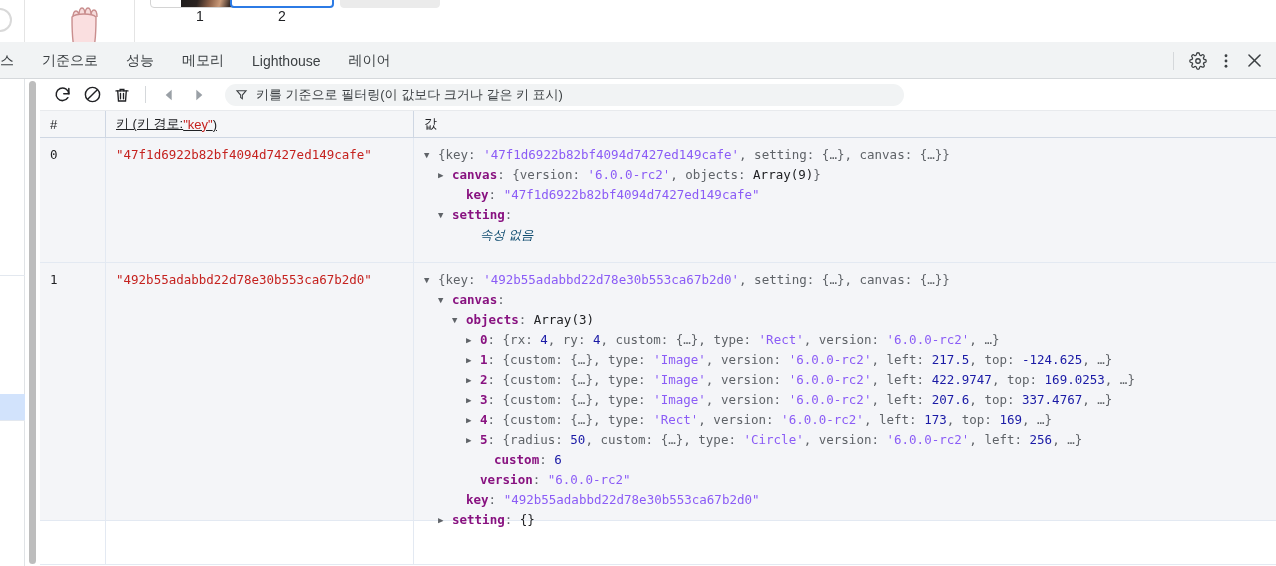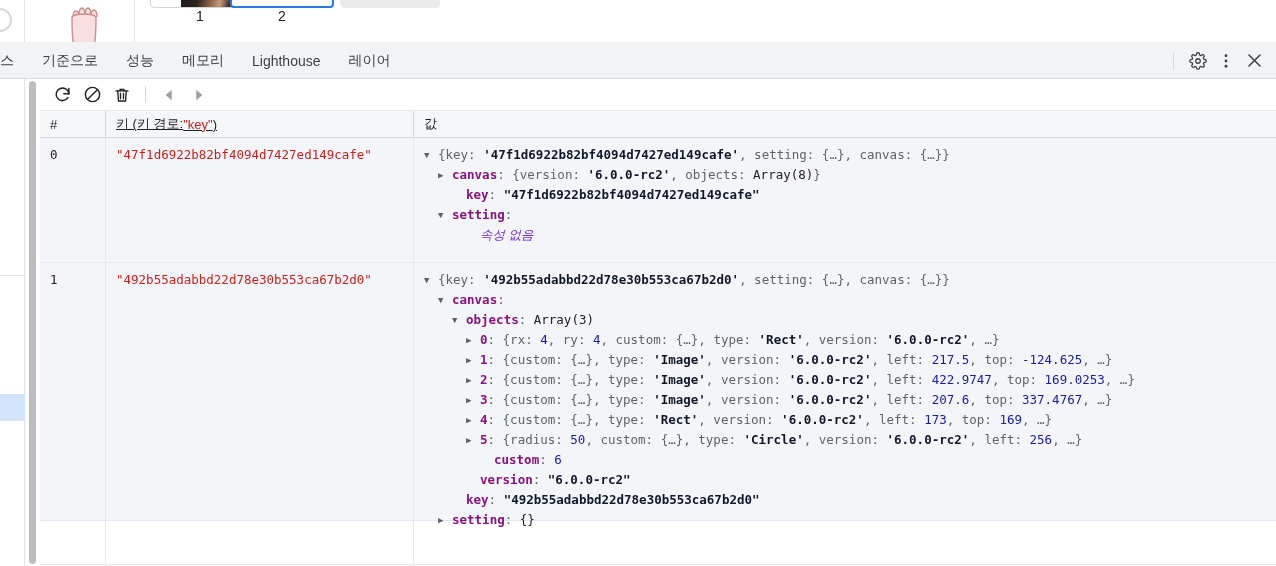--- a/index.html
+++ b/index.html
@@ -166,24 +166,24 @@
   .tw { width: 14px; flex: none; color: #5f6368; font-size: 9px; line-height: 20px; }
   .tw.open::before  { content: "\25BC"; }
   .tw.closed::before{ content: "\25B6"; }
   .ind1 { padding-left: 14px; }
   .ind2 { padding-left: 28px; }
   .ind3 { padding-left: 42px; }
   .ind4 { padding-left: 56px; }
 
   .k-prop   { color: #881280; font-weight: bold; }
   .k-dim    { color: #5f6368; }
-  .k-str    { color: #0f172a; font-weight: bold; }
+  .k-str    { color: #8b5cf6; }
   .k-num    { color: #1a1aa6; }
   .k-plain  { color: #202124; }
-  .k-none   { color: #6d28d9; font-style: italic; font-family: "Liberation Sans", sans-serif; font-size: 12.5px; }
+  .k-none   { color: #0c4a6e; font-style: italic; font-family: "Liberation Sans", sans-serif; font-size: 12.5px; }
 </style>
 </head>
 <body>
 
 <div class="page-strip">
   <div class="page-strip-left">
     <div class="arc"></div>
   </div>
   <div class="glove-cell">
     <svg class="glove" viewBox="0 0 46 46">
@@ -284,20 +284,26 @@
       <div class="tb-sep"></div>
       <div class="tb-btn" title="이전 페이지">
         <svg width="16" height="16" viewBox="0 0 24 24" fill="#9aa0a6">
             <path d="M16 4 L7 12 L16 20 Z"></path>
           </svg>
       </div>
       <div class="tb-btn" title="다음 페이지">
         <svg width="16" height="16" viewBox="0 0 24 24" fill="#9aa0a6">
             <path d="M8 4 L17 12 L8 20 Z"></path>
           </svg>
+      </div>
+      <div class="filter-box">
+        <svg width="13" height="13" viewBox="0 0 24 24" fill="none" stroke="#3c4043" stroke-width="1.9">
+          <path d="M3.5 5 H20.5 L13.6 13 V20 L10.4 17.6 V13 Z"></path>
+        </svg>
+        <span class="filter-ph">키를 기준으로 필터링(이 값보다 크거나 같은 키 표시)</span>
       </div>
     </div>
 
     <div class="grid">
       <div class="grid-head">
         <div class="gh c-idx">#</div>
         <div class="gh c-key">
           <span>키 (키 경로: </span>
             <span class="keypath">"key"</span>
             <span>)</span>
@@ -308,21 +314,21 @@
           <div class="row even row0">
             <div class="cell c-idx">0</div>
             <div class="cell c-key">"47f1d6922b82bf4094d7427ed149cafe"</div>
             <div class="cell c-val">
               <div class="tl">
                 <span class="tw open"></span>
                 <span><span class="k-dim">{</span><span class="k-dim">key</span><span class="k-dim">: </span><span class="k-str">'47f1d6922b82bf4094d7427ed149cafe'</span><span class="k-dim">, </span><span class="k-dim">setting</span><span class="k-dim">: </span><span class="k-dim">{…}</span><span class="k-dim">, </span><span class="k-dim">canvas</span><span class="k-dim">: </span><span class="k-dim">{…}</span><span class="k-dim">}</span></span>
               </div>
               <div class="tl ind1">
                 <span class="tw closed"></span>
-                <span><span class="k-prop">canvas</span><span class="k-dim">: {</span><span class="k-dim">version</span><span class="k-dim">: </span><span class="k-str">'6.0.0-rc2'</span><span class="k-dim">, </span><span class="k-dim">objects</span><span class="k-dim">: </span><span class="k-plain">Array(8)</span><span class="k-dim">}</span></span>
+                <span><span class="k-prop">canvas</span><span class="k-dim">: {</span><span class="k-dim">version</span><span class="k-dim">: </span><span class="k-str">'6.0.0-rc2'</span><span class="k-dim">, </span><span class="k-dim">objects</span><span class="k-dim">: </span><span class="k-plain">Array(9)</span><span class="k-dim">}</span></span>
               </div>
               <div class="tl ind2">
                 <span class="tw"></span>
                 <span><span class="k-prop">key</span><span class="k-dim">: </span><span class="k-str">"47f1d6922b82bf4094d7427ed149cafe"</span></span>
               </div>
               <div class="tl ind1">
                 <span class="tw open"></span>
                 <span><span class="k-prop">setting</span><span class="k-dim">:</span></span>
               </div>
               <div class="tl ind3">

